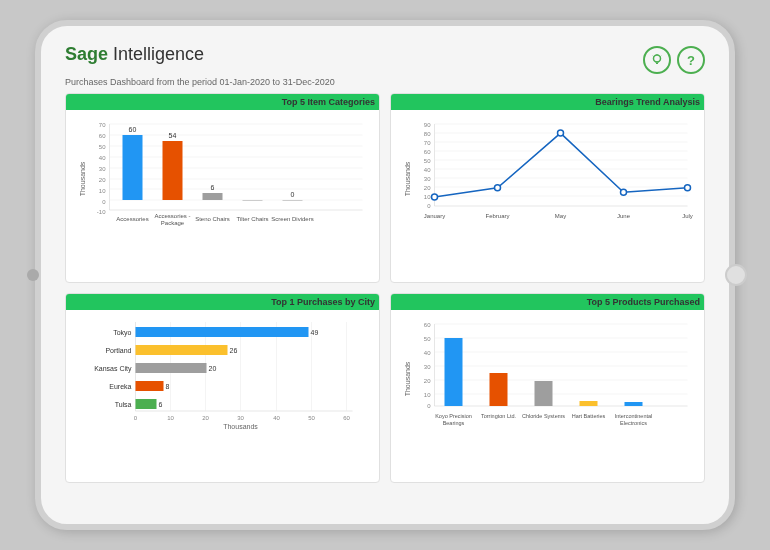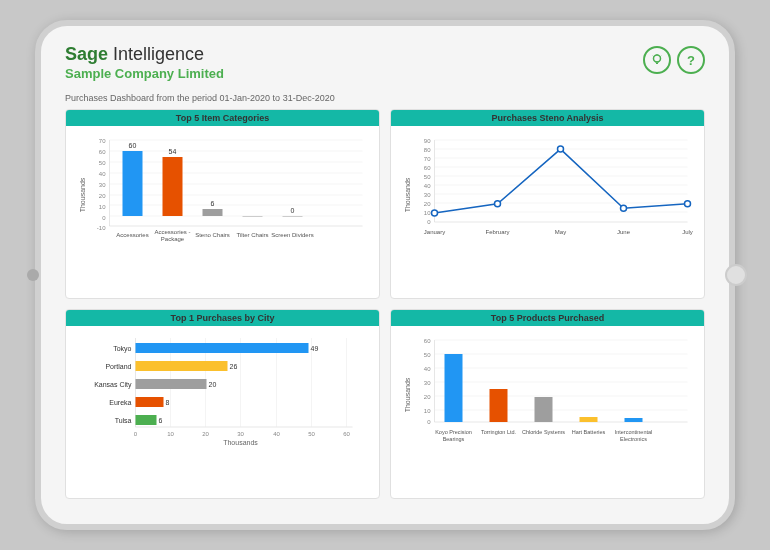--- a/index.html
+++ b/index.html
@@ -101,44 +101,43 @@
       border: 1px solid #e0e0e0;
       border-radius: 4px;
       padding: 6px 8px 4px 8px;
       position: relative;
       overflow: hidden;
     }
     .chart-title {
       font-size: 9px;
       font-weight: 600;
       color: #333;
-      text-align: center;
+      text-align: right;
       margin-bottom: 4px;
-      background: #14b8a6;
+      background: #22c55e;
       margin: -6px -8px 4px -8px;
       padding: 3px 4px;
     }
     
     svg text {
       font-family: Arial, sans-serif;
     }
   </style>
 </head>
 <body>
 
 <div class="tablet">
   <div class="tablet-left-dot"></div>
   <div class="tablet-right-circle"></div>
 
   <div class="header">
     <div class="header-left">
       <div class="brand-title">
         <span class="sage">Sage</span><span> Intelligence</span>
       </div>
-      <div class="company-name">Sample Company Limited</div>
       <div class="subtitle">Purchases Dashboard from the period 01-Jan-2020 to 31-Dec-2020</div>
     </div>
     <div class="header-icons">
       <div class="icon-circle">
         <svg width="14" height="14" viewBox="0 0 14 14">
           <circle cx="7" cy="5.5" r="3.5" fill="none" stroke="#4caf50" stroke-width="1.5"></circle>
           <line x1="5.5" y1="9" x2="8.5" y2="9" stroke="#4caf50" stroke-width="1.2"></line>
           <line x1="6" y1="10.5" x2="8" y2="10.5" stroke="#4caf50" stroke-width="1.2"></line>
           <line x1="7" y1="2" x2="7" y2="1" stroke="#4caf50" stroke-width="1"></line>
           <line x1="3.5" y1="3.5" x2="2.8" y2="2.8" stroke="#4caf50" stroke-width="1"></line>
@@ -197,21 +196,21 @@
         <text x="55" y="107" font-size="6" fill="#555" text-anchor="middle">Accessories</text>
         <text x="95" y="104" font-size="6" fill="#555" text-anchor="middle">Accessories -</text>
         <text x="95" y="111" font-size="6" fill="#555" text-anchor="middle">Package</text>
         <text x="135" y="107" font-size="6" fill="#555" text-anchor="middle">Steno Chairs</text>
         <text x="175" y="107" font-size="6" fill="#555" text-anchor="middle">Tilter Chairs</text>
         <text x="215" y="107" font-size="6" fill="#555" text-anchor="middle">Screen Dividers</text>
       </svg>
     </div>
 
     <div class="chart-box">
-      <div class="chart-title">Purchases Steno Analysis</div>
+      <div class="chart-title">Bearings Trend Analysis</div>
       <svg width="100%" height="118" viewBox="0 0 290 118">
         <text x="7" y="65" font-size="7" fill="#666" text-anchor="middle" transform="rotate(-90,7,65)">Thousands</text>
 
         <line x1="32" y1="10" x2="32" y2="92" stroke="#ccc" stroke-width="0.5"></line>
         <line x1="32" y1="92" x2="285" y2="92" stroke="#ccc" stroke-width="0.5"></line>
 
         <text x="28" y="13" font-size="6" fill="#888" text-anchor="end">90</text>
         <line x1="32" y1="10" x2="285" y2="10" stroke="#e8e8e8" stroke-width="0.5"></line>
         <text x="28" y="22" font-size="6" fill="#888" text-anchor="end">80</text>
         <line x1="32" y1="19" x2="285" y2="19" stroke="#e8e8e8" stroke-width="0.5"></line>

